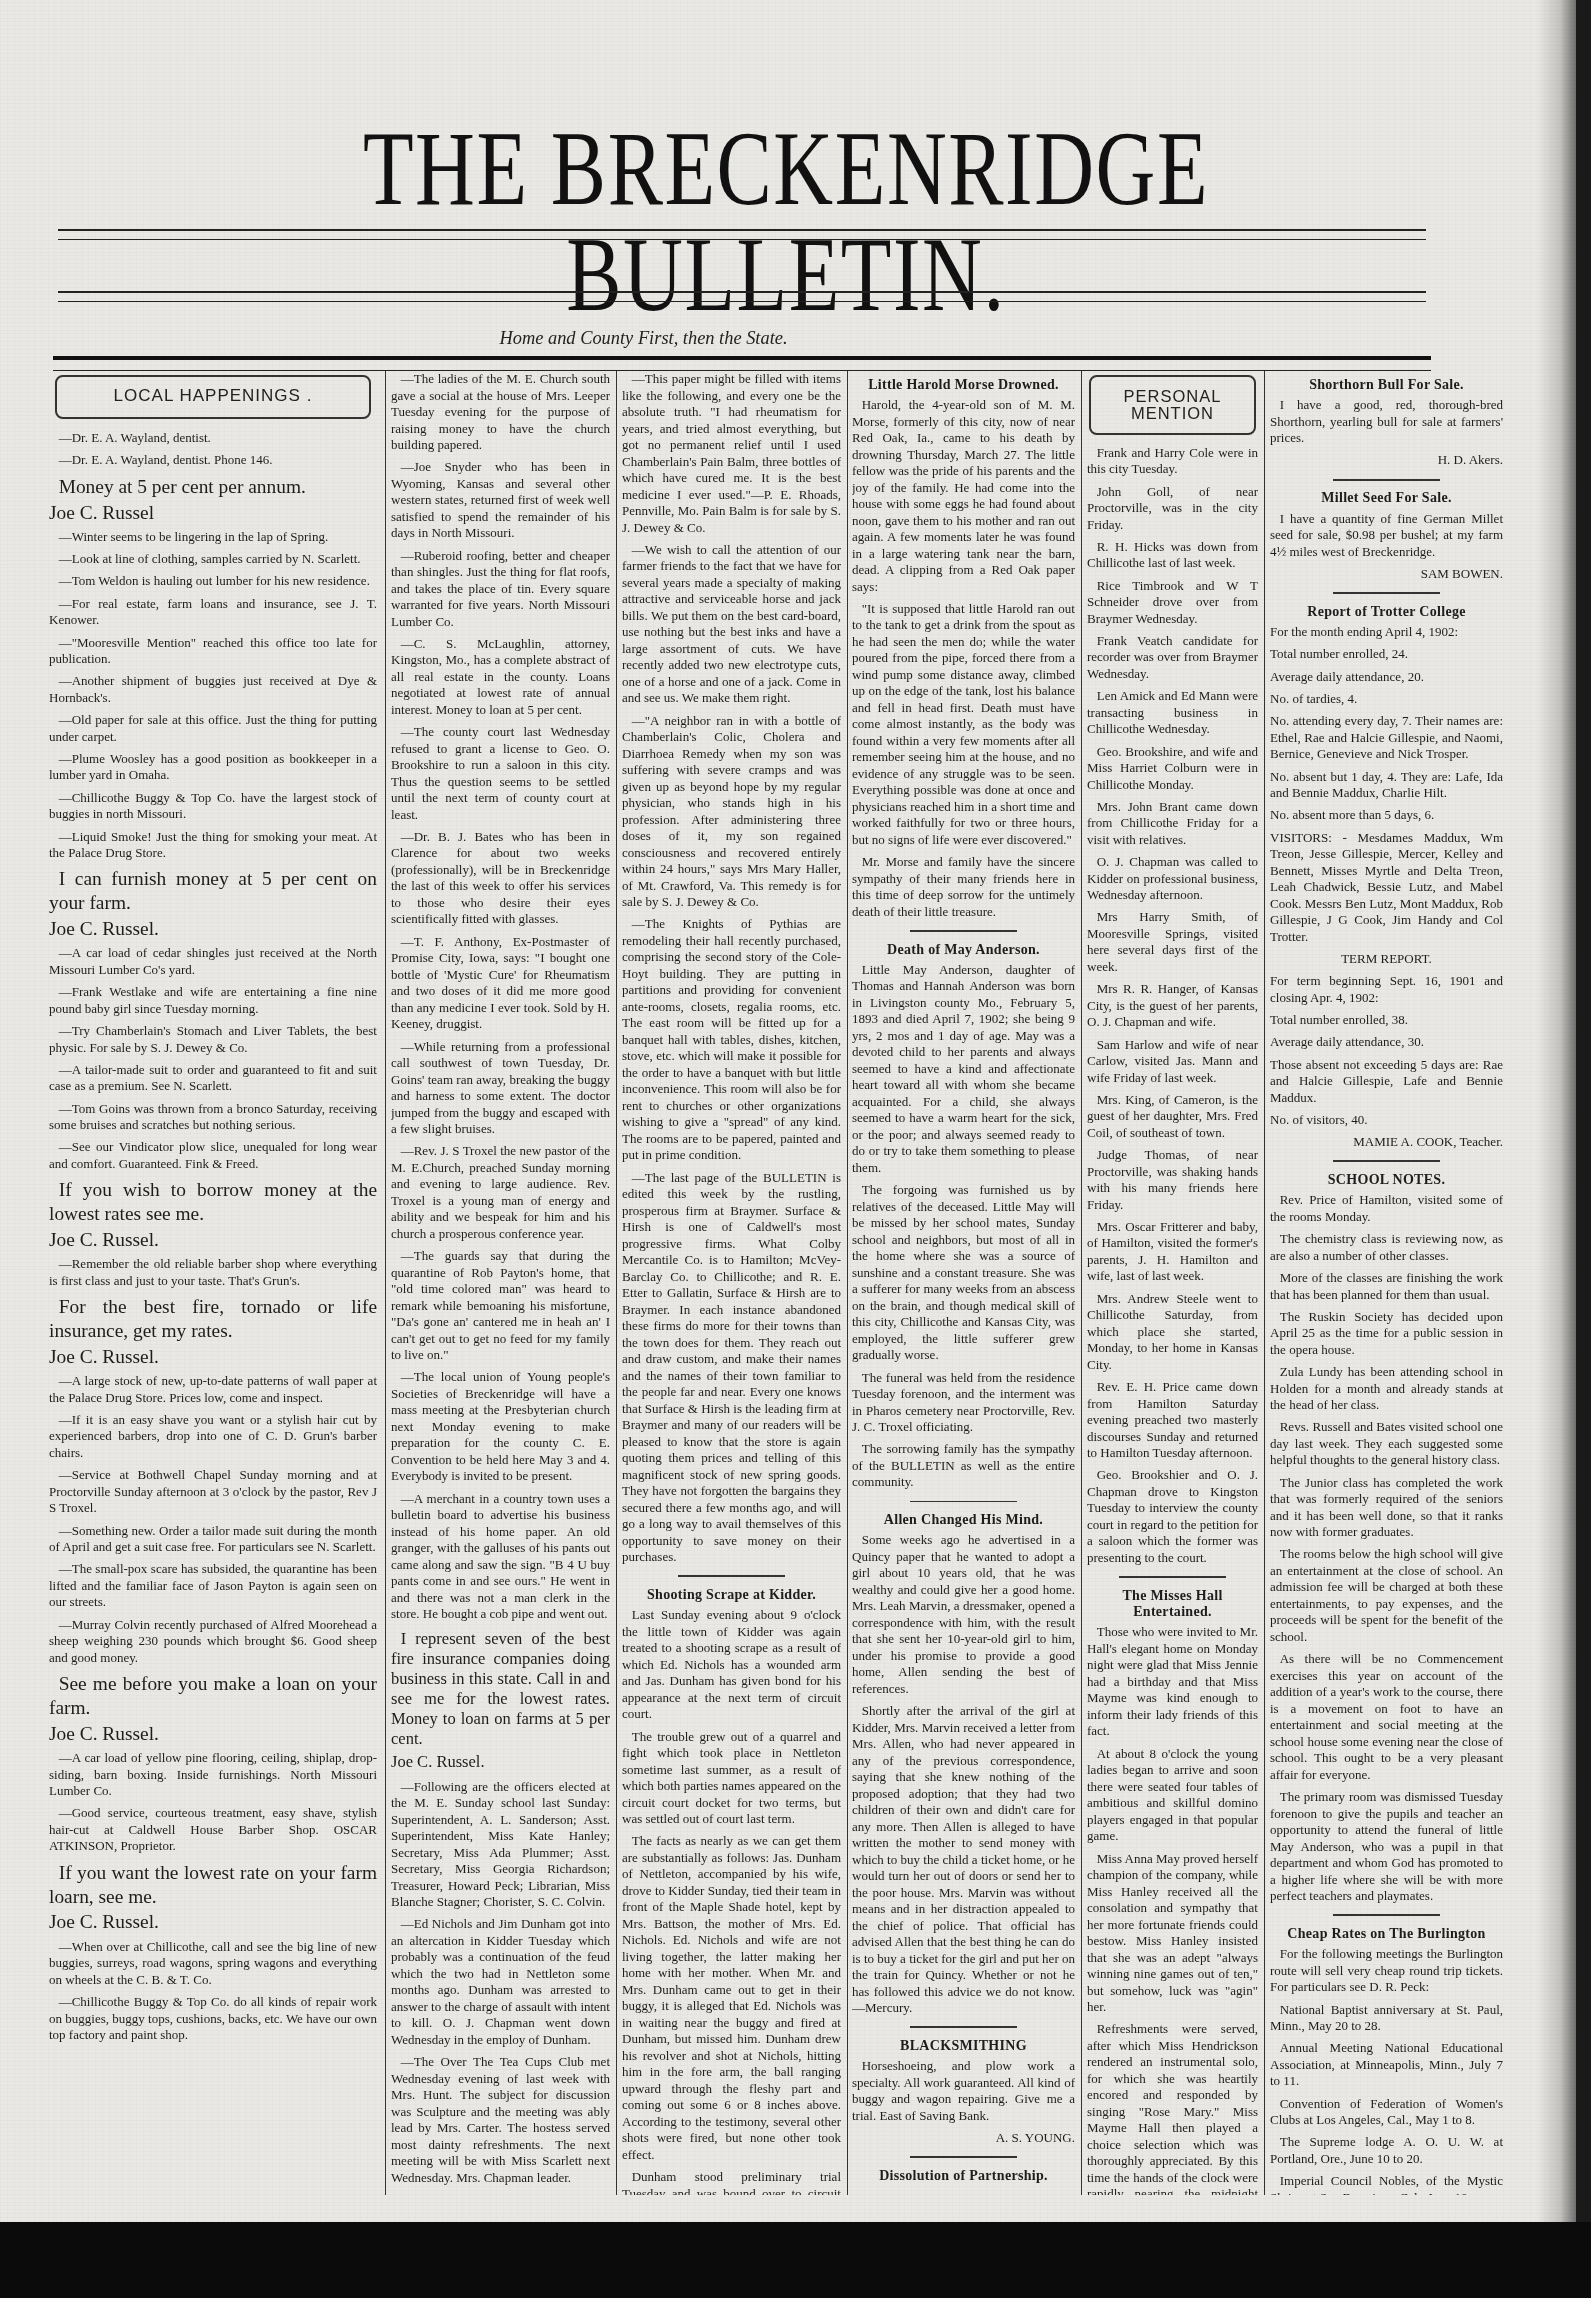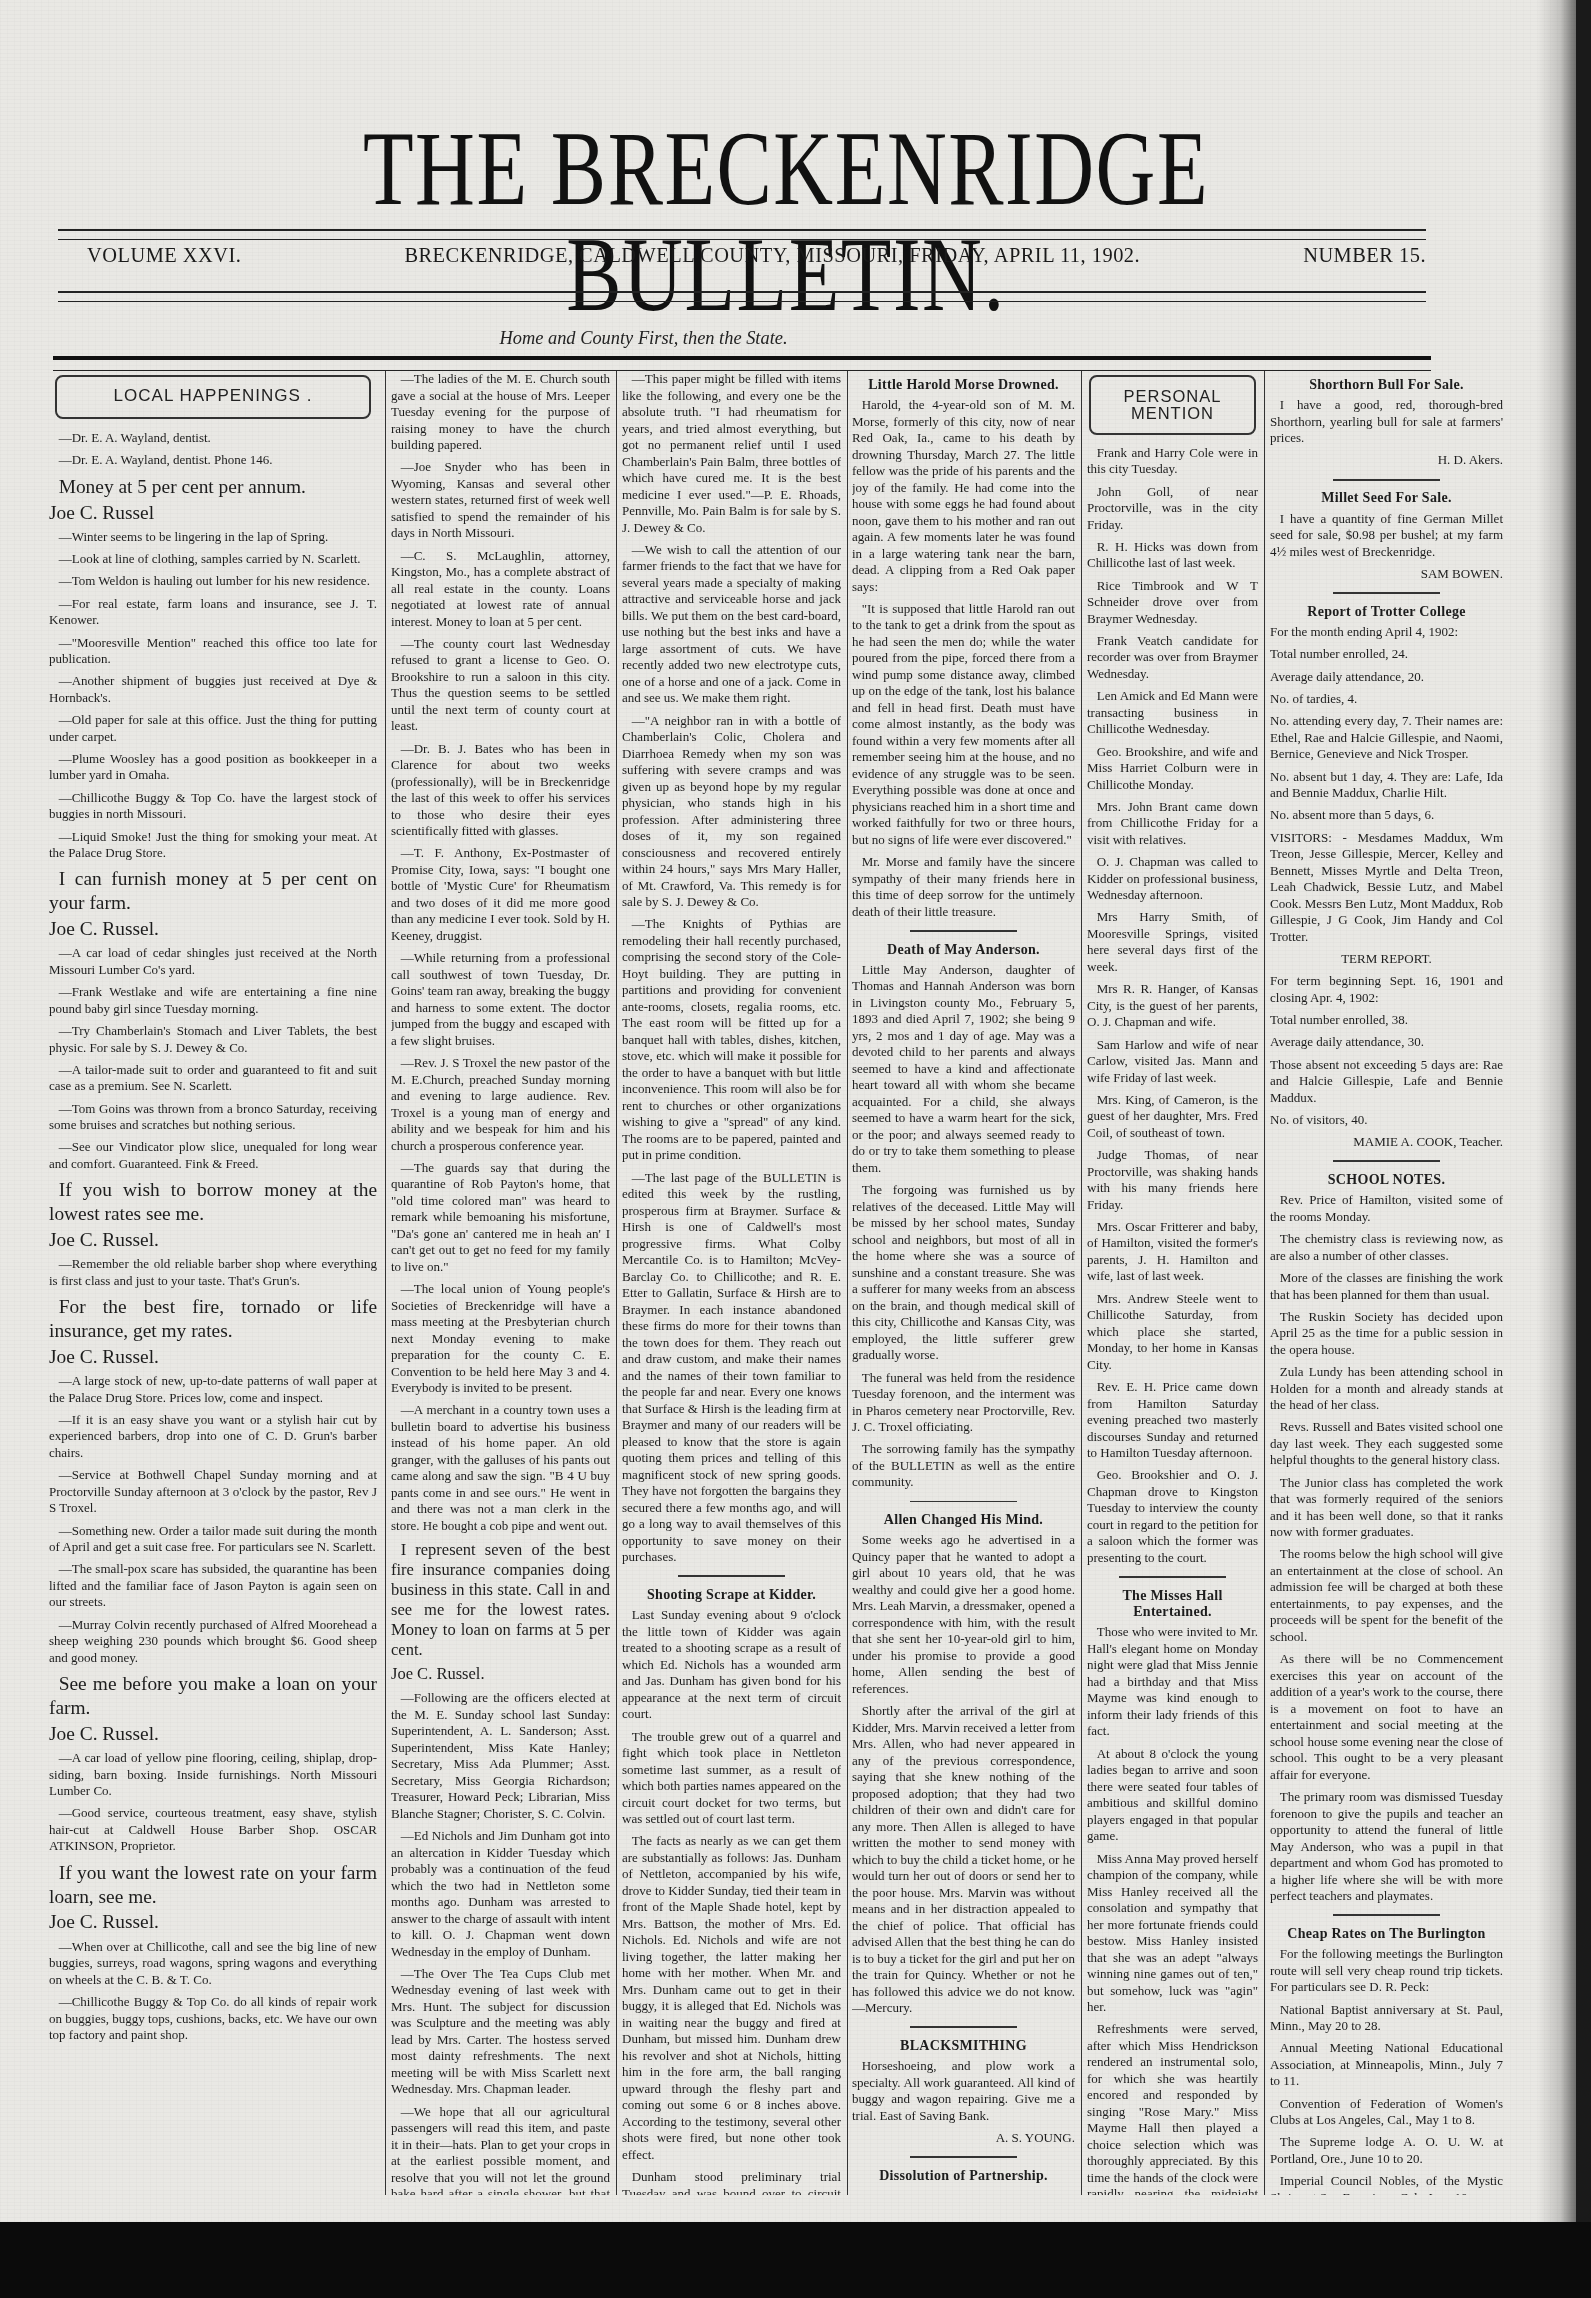--- a/index.html
+++ b/index.html
@@ -32,25 +32,20 @@
 <body>
 
 <div class="page">
   <div class="edge-r"></div>
 
   <div class="masthead">
     <h1>THE BRECKENRIDGE BULLETIN.</h1>
   </div>
 
   <div class="rule2" style="top:229px"></div>
-  <div class="dateline">
-    <span>VOLUME XXVI.</span>
-    <span>BRECKENRIDGE, CALDWELL COUNTY, MISSOURI, FRIDAY, APRIL 11, 1902.</span>
-    <span>NUMBER 15.</span>
-  </div>
   <div class="rule2" style="top:291px"></div>
 
   <div class="motto">Home and County First, then the State.</div>
   <div class="heavyrule"></div>
 
   <div class="cols">
 
     <div class="col" style="left:0;width:328px">
       <div class="boxhead">LOCAL HAPPENINGS .</div>
       <p>—Dr. E. A. Wayland, dentist.</p>
@@ -93,20 +88,21 @@
       <p class="ad">If you want the lowest rate on your farm loarn, see me.</p>
       <p class="adsign">Joe C. Russel.</p>
       <p>—When over at Chillicothe, call and see the big line of new buggies, surreys, road wagons, spring wagons and everything on wheels at the C. B. &amp; T. Co.</p>
       <p>—Chillicothe Buggy &amp; Top Co. do all kinds of repair work on buggies, buggy tops, cushions, backs, etc. We have our own top factory and paint shop.</p>
     </div>
     <div class="vrule" style="left:336px"></div>
 
     <div class="col" style="left:342px;width:219px">
       <p>—The ladies of the M. E. Church south gave a social at the house of Mrs. Leeper Tuesday evening for the purpose of raising money to have the church building papered.</p>
       <p>—Joe Snyder who has been in Wyoming, Kansas and several other western states, returned first of week well satisfied to spend the remainder of his days in North Missouri.</p>
+      <p>—Ruberoid roofing, better and cheaper than shingles. Just the thing for flat roofs, and takes the place of tin. Every square warranted for five years. North Missouri Lumber Co.</p>
       <p>—C. S. McLaughlin, attorney, Kingston, Mo., has a complete abstract of all real estate in the county. Loans negotiated at lowest rate of annual interest. Money to loan at 5 per cent.</p>
       <p>—The county court last Wednesday refused to grant a license to Geo. O. Brookshire to run a saloon in this city. Thus the question seems to be settled until the next term of county court at least.</p>
       <p>—Dr. B. J. Bates who has been in Clarence for about two weeks (professionally), will be in Breckenridge the last of this week to offer his services to those who desire their eyes scientifically fitted with glasses.</p>
       <p>—T. F. Anthony, Ex-Postmaster of Promise City, Iowa, says: "I bought one bottle of 'Mystic Cure' for Rheumatism and two doses of it did me more good than any medicine I ever took. Sold by H. Keeney, druggist.</p>
       <p>—While returning from a professional call southwest of town Tuesday, Dr. Goins' team ran away, breaking the buggy and harness to some extent. The doctor jumped from the buggy and escaped with a few slight bruises.</p>
       <p>—Rev. J. S Troxel the new pastor of the M. E.Church, preached Sunday morning and evening to large audience. Rev. Troxel is a young man of energy and ability and we bespeak for him and his church a prosperous conference year.</p>
       <p>—The guards say that during the quarantine of Rob Payton's home, that "old time colored man" was heard to remark while bemoaning his misfortune, "Da's gone an' cantered me in heah an' I can't get out to get no feed for my family to live on."</p>
       <p>—The local union of Young people's Societies of Breckenridge will have a mass meeting at the Presbyterian church next Monday evening to make preparation for the county C. E. Convention to be held here May 3 and 4. Everybody is invited to be present.</p>
       <p>—A merchant in a country town uses a bulletin board to advertise his business instead of his home paper. An old granger, with the galluses of his pants out came along and saw the sign. "B 4 U buy pants come in and see ours." He went in and there was not a man clerk in the store. He bought a cob pipe and went out.</p>
       <p class="ad" style="font-size:16.5px;line-height:20px">I represent seven of the best fire insurance companies doing business in this state. Call in and see me for the lowest rates. Money to loan on farms at 5 per cent.</p>

